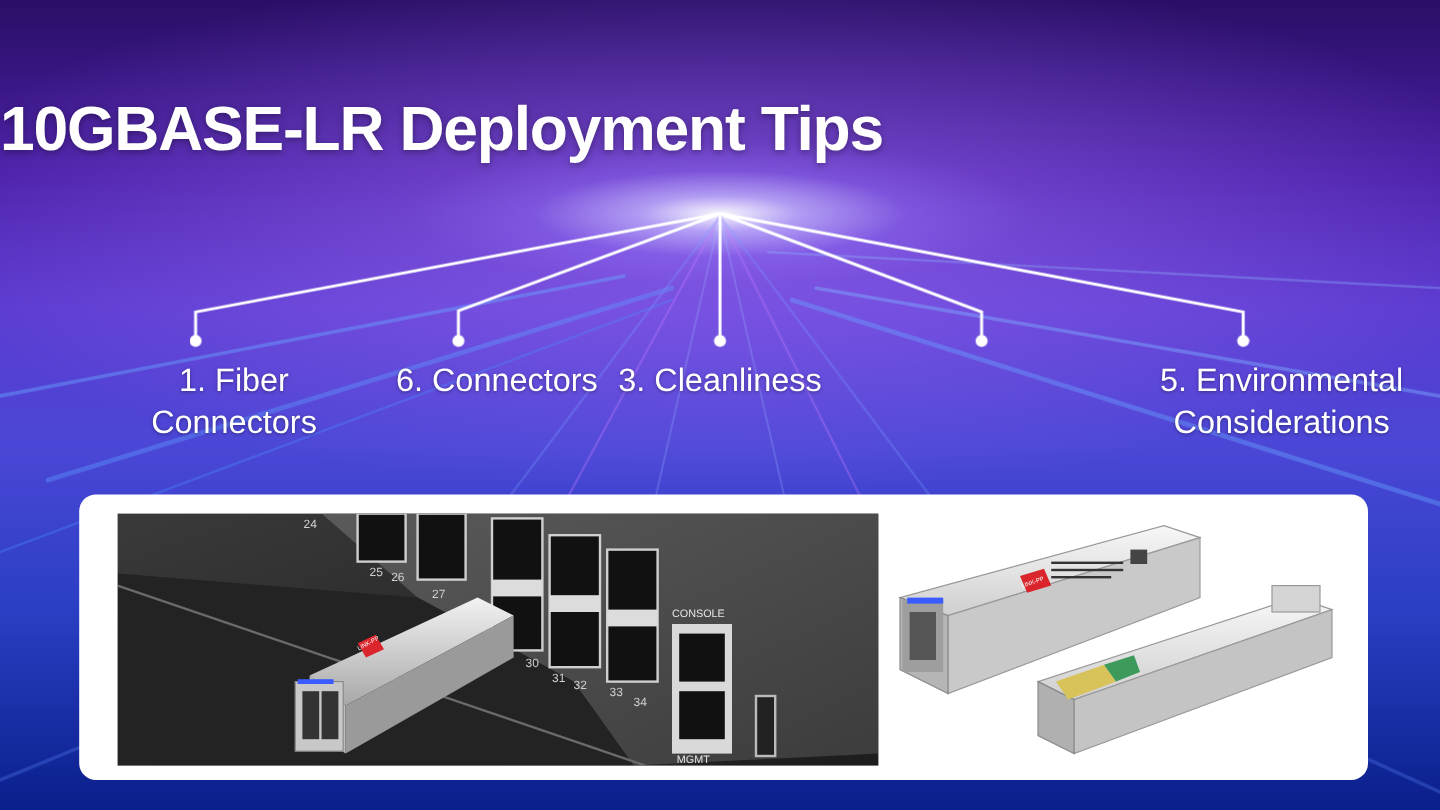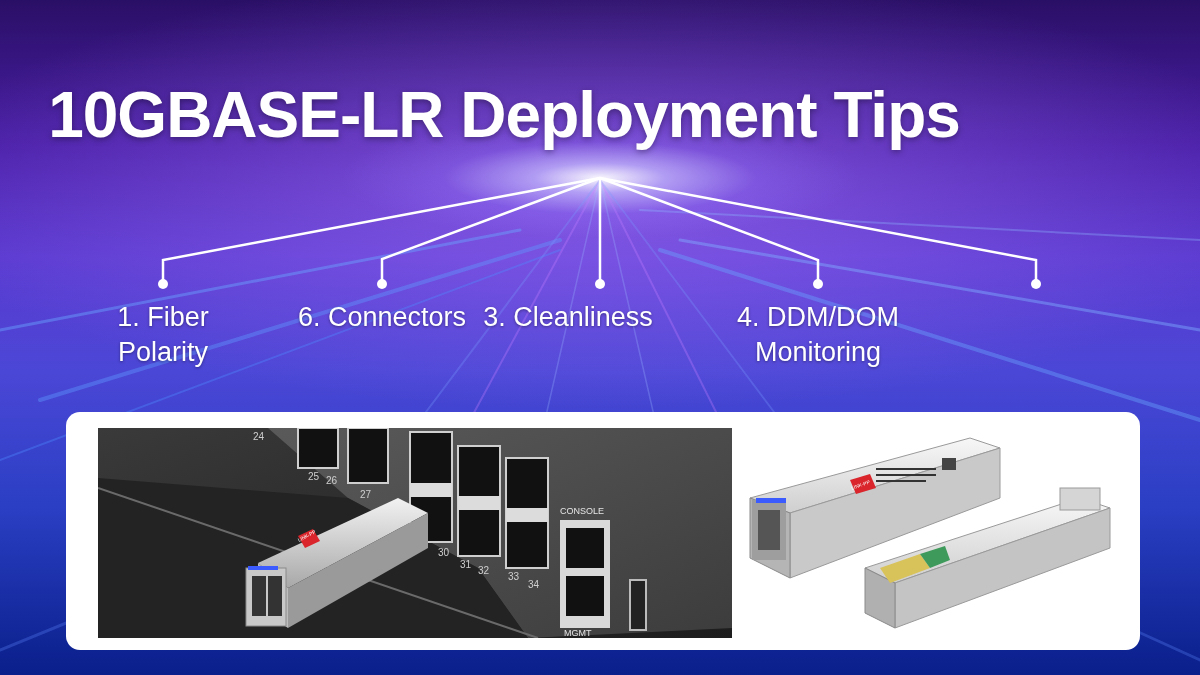--- a/index.html
+++ b/index.html
@@ -4,23 +4,23 @@
 <style>
   html,body{margin:0;padding:0;}
   body{width:1200px;height:675px;overflow:hidden;position:relative;font-family:"Liberation Sans",sans-serif;}
   .bg{position:absolute;inset:0;
     background:
       radial-gradient(ellipse 260px 60px at 600px 178px, rgba(255,255,255,0.95) 0%, rgba(200,190,255,0.7) 25%, rgba(150,120,255,0.25) 60%, rgba(0,0,0,0) 100%),
       radial-gradient(ellipse 700px 220px at 600px 190px, rgba(170,120,255,0.55) 0%, rgba(0,0,0,0) 100%),
       linear-gradient(180deg,#2a0f66 0%,#4a1fa8 22%,#5a3ad0 38%,#4b47d6 55%,#2a3fc4 75%,#0a1f8a 100%);
   }
   .rays{position:absolute;inset:0;}
-  .title{position:absolute;left:0;top:78px;width:1008px;text-align:center;color:#fff;font-weight:700;font-size:64px;letter-spacing:-1px;text-shadow:0 2px 6px rgba(0,0,0,0.35);}
+  .title{position:absolute;left:0;top:78px;width:1008px;text-align:left;color:#fff;font-weight:700;font-size:52px;letter-spacing:-1px;text-shadow:0 2px 6px rgba(0,0,0,0.35);}
   .tips{position:absolute;left:0;top:300px;width:1200px;height:80px;}
-  .tip{position:absolute;top:0;color:#fff;font-size:27px;line-height:35px;text-align:center;transform:translateX(-50%);white-space:nowrap;text-shadow:0 1px 3px rgba(0,0,0,0.4);}
+  .tip{position:absolute;top:0;color:#fff;font-size:27px;line-height:35px;text-align:center;transform:translateX(-50%);white-space:nowrap;text-shadow:0 1px 3px rgba(0,0,0,0.4);margin-left:32px;}
   .card{position:absolute;left:66px;top:412px;width:1074px;height:238px;background:#fff;border-radius:14px;}
   .photo-switch{position:absolute;left:82px;top:428px;width:634px;height:210px;overflow:hidden;background:linear-gradient(160deg,#3a3a3a 0%,#2a2a2a 50%,#1d1d1d 100%);margin-left:16px;}
   .photo-modules{position:absolute;left:730px;top:428px;width:400px;height:210px;}
 </style>
 </head>
 <body>
 
 <div class="bg"></div>
 
 <svg class="rays" width="1200" height="675" viewBox="0 0 1200 675">
@@ -63,31 +63,31 @@
     <circle cx="818" cy="284" r="5"></circle>
     <circle cx="1036" cy="284" r="5"></circle>
   </g>
 </svg>
 
 <div class="title">10GBASE-LR Deployment Tips</div>
 
 <div class="tips">
   <div class="tip" style="left:163px">
     <div>1. Fiber</div>
-    <div>Polarity</div>
+    <div>Connectors</div>
   </div>
   <div class="tip" style="left:382px">
     <div>6. Connectors</div>
   </div>
   <div class="tip" style="left:568px">
     <div>3. Cleanliness</div>
   </div>
-  <div class="tip" style="left:818px">
-    <div>4. DDM/DOM</div>
-    <div>Monitoring</div>
+  <div class="tip" style="left:1036px">
+    <div>5. Environmental</div>
+    <div>Considerations</div>
   </div>
 </div>
 
 <div class="card"></div>
 
 <div class="photo-switch">
   <svg width="634" height="210" viewBox="0 0 634 210">
     <defs>
       <linearGradient id="panel" x1="0" y1="0" x2="1" y2="1">
         <stop offset="0" stop-color="#5a5a5a"></stop>

